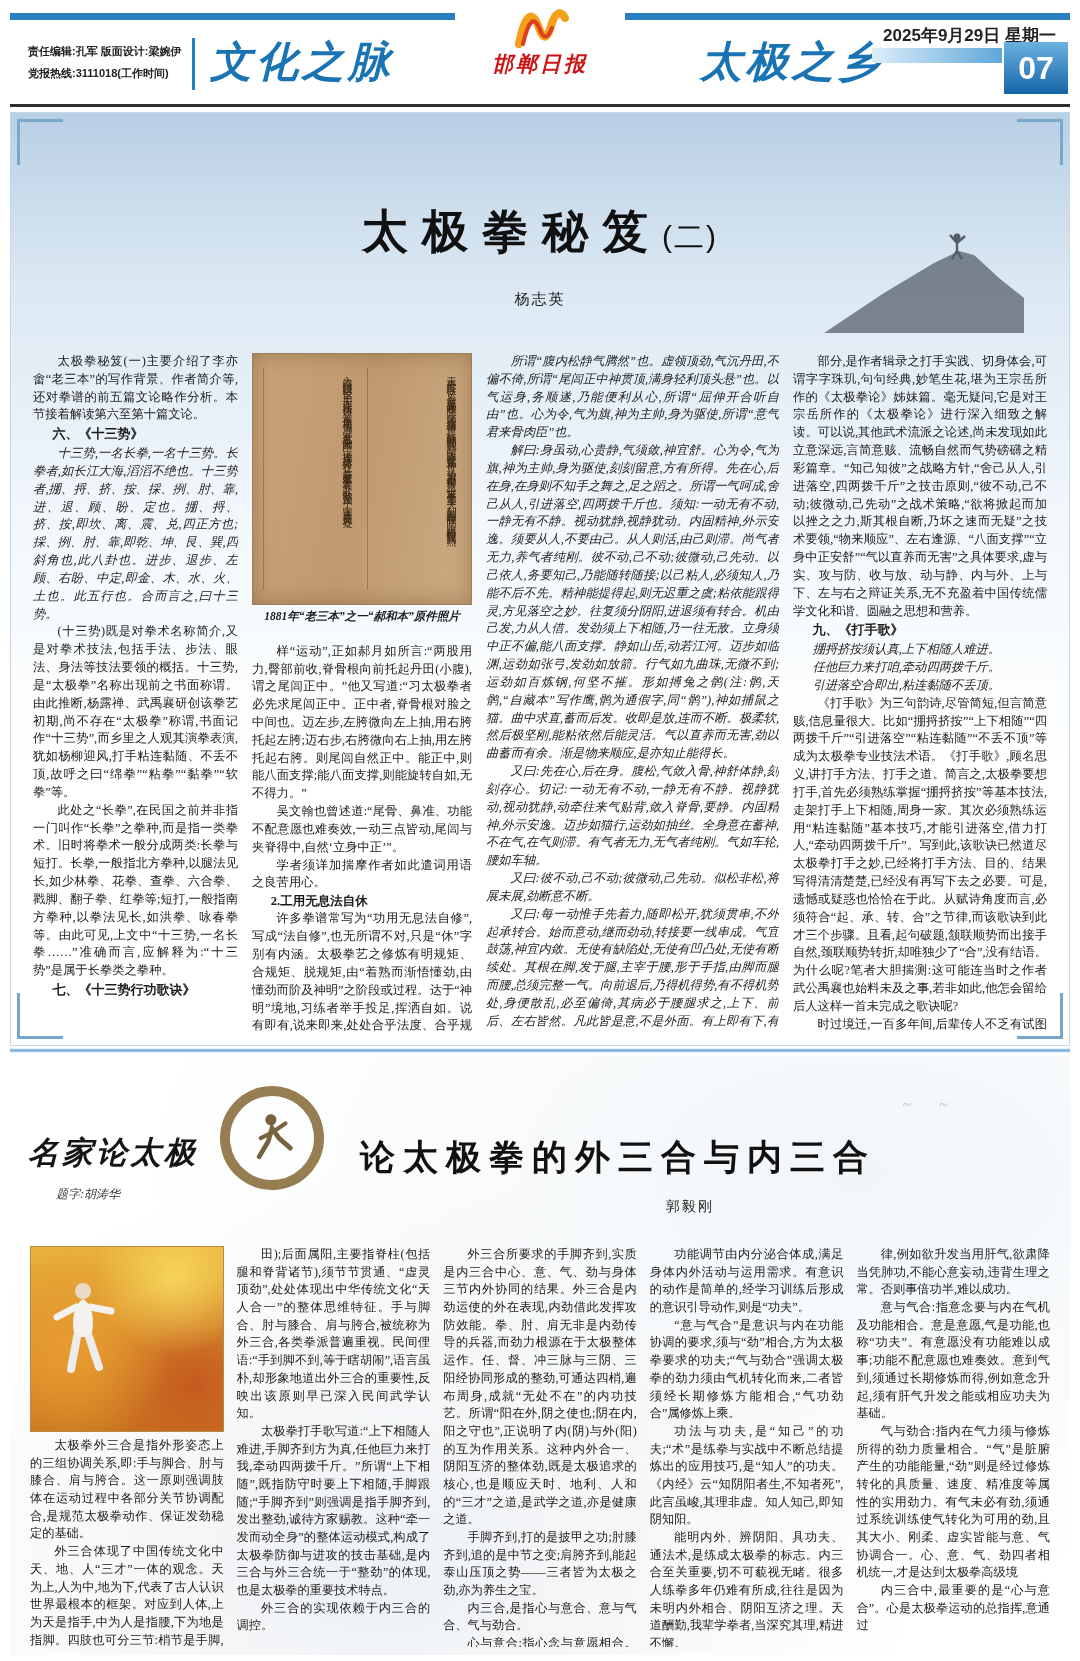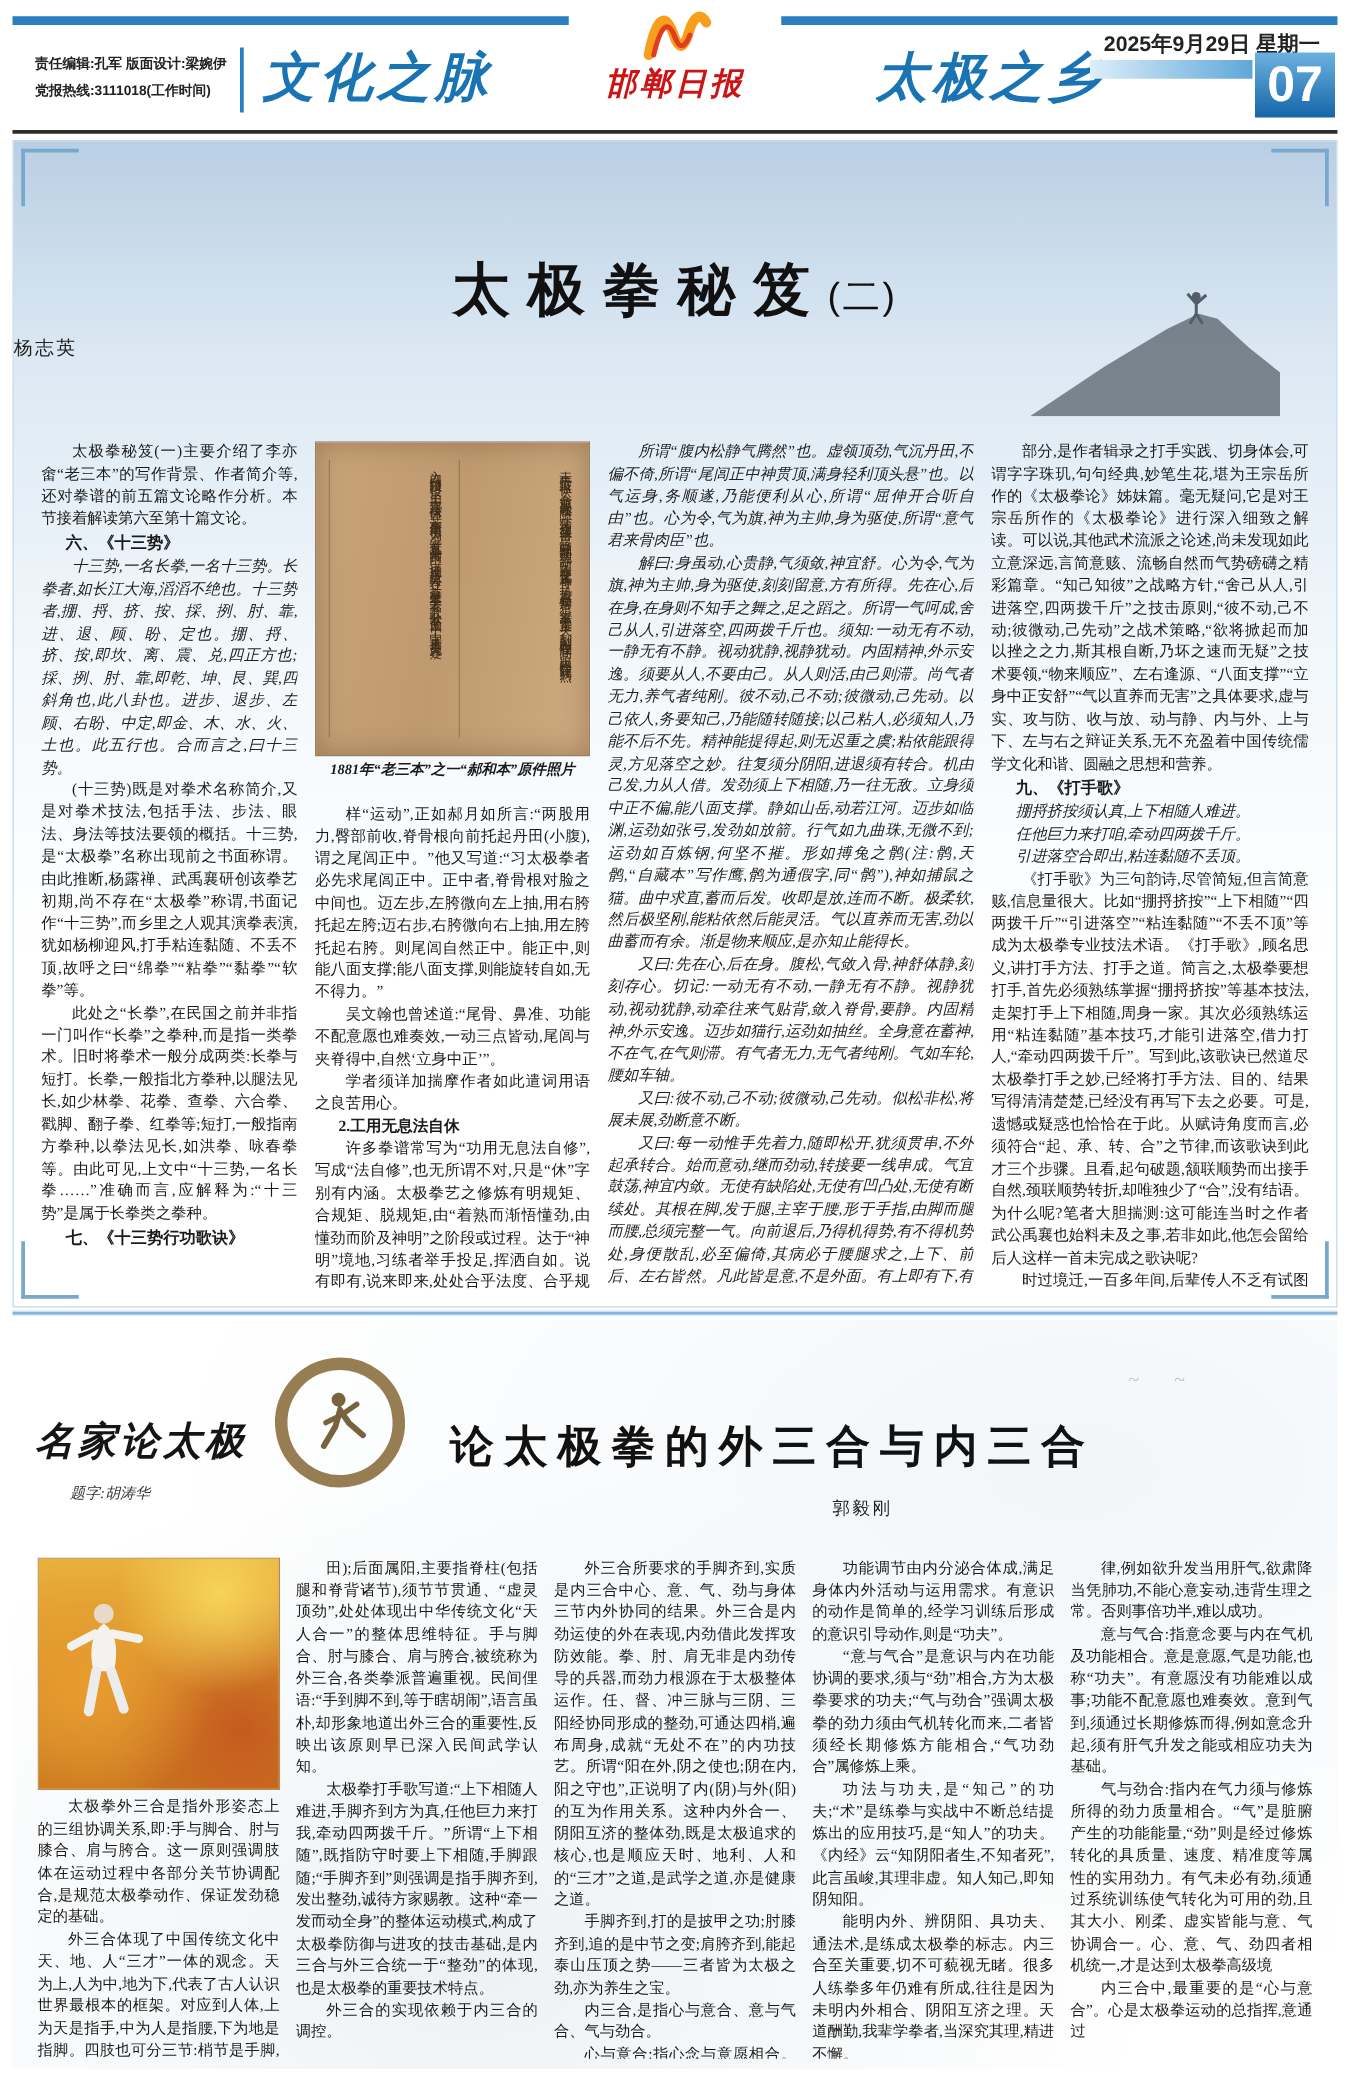--- a/index.html
+++ b/index.html
@@ -6,53 +6,53 @@
   html,body { background:#ffffff; }
   body { width:1080px; height:1661px; position:relative; overflow:hidden;
          font-family:"Liberation Serif","DejaVu Serif",serif; color:#1a1a1a; }
 
   
   .masthead { position:absolute; top:0; left:0; width:1080px; height:108px; background:#fff; }
   .top-bar { position:absolute; top:13px; left:10px; right:10px; height:7px; background:#2a7fc0; }
   .logo-panel { position:absolute; top:0; left:455px; width:170px; height:104px; background:#fff;
                 display:flex; flex-direction:column; align-items:center; justify-content:flex-start; }
   .logo-ribbon { margin-top:4px; }
-  .paper-name { color:#cc1414; font-weight:bold; font-size:25px; letter-spacing:3px;
+  .paper-name { color:#cc1414; font-weight:bold; font-size:21px; letter-spacing:3px;
                 font-style:italic; margin-top:2px; }
   .edit-info { position:absolute; left:28px; top:40px; font-size:11px; font-weight:bold;
                color:#222; line-height:22px; font-family:"Liberation Sans",sans-serif; }
   .head-divider { position:absolute; left:192px; top:38px; height:52px; width:3px; background:#2a7fc0; }
   .section-left { position:absolute; left:210px; top:34px; font-size:42px; font-weight:bold;
                   color:#1a74b4; letter-spacing:4px; font-style:italic; }
   .section-right { position:absolute; left:700px; top:34px; font-size:42px; font-weight:bold;
                    color:#1a74b4; letter-spacing:4px; font-style:italic; }
   .date-line { position:absolute; right:24px; top:24px; font-size:17px; font-weight:bold;
                color:#222; font-family:"Liberation Sans",sans-serif; }
   .page-tail { position:absolute; right:78px; top:48px; width:130px; height:15px;
                background:linear-gradient(to right,#ddeefa,#5fa7d9); }
   .page-numbox { position:absolute; right:12px; top:42px; width:64px; height:52px;
-                 background:linear-gradient(#6cb2e0,#1565a8); color:#fff; font-size:40px;
+                 background:linear-gradient(#6cb2e0,#1565a8); color:#fff; font-size:32px;
                  font-weight:bold; display:flex; align-items:center; justify-content:center;
                  font-family:"Liberation Sans",sans-serif; }
   .head-rule { position:absolute; top:104px; left:10px; right:10px; height:3px; background:#2e2e2e; }
 
   
   .article1 { position:absolute; top:112px; left:10px; right:10px; height:934px;
               background:linear-gradient(#b9cfe4 0%, #dbe8f3 18%, #f3f8fc 45%, #ffffff 70%);
               border:1px solid #c4d8ea;padding-left:36px; }
   .corner { position:absolute; width:46px; height:46px; border:0 solid #7aa8cc; }
   .corner.tl { top:6px; left:6px; border-top-width:3px; border-left-width:3px; }
   .corner.tr { top:6px; right:6px; border-top-width:3px; border-right-width:3px; }
   .corner.bl { bottom:6px; left:6px; border-bottom-width:3px; border-left-width:3px; }
   .corner.br { bottom:6px; right:6px; border-bottom-width:3px; border-right-width:3px; }
   .a1-title { position:absolute; top:88px; left:0; right:0; text-align:center; color:#111;
               font-size:46px; font-weight:bold; letter-spacing:14px;
               font-family:"Liberation Sans",sans-serif; }
   .a1-title .suffix { font-size:30px; font-weight:normal; letter-spacing:2px; }
-  .a1-author { position:absolute; top:156px; left:0; right:0; text-align:left;
+  .a1-author { position:absolute; top:177px; left:0; right:0; text-align:center;
                font-size:15px; color:#222; letter-spacing:2px; }
   .mountain { position:absolute; right:45px; top:110px; opacity:.85; }
   .a1-cols { position:absolute; left:22px; right:22px; top:240px; bottom:14px;
              display:flex; gap:14px; }
   .col { overflow:hidden; text-align:justify; font-size:12.3px; line-height:1.45; }
   .colA { width:205px; flex:none; }
   .colB { width:220px; flex:none; }
   .colC { width:293px; flex:none; }
   .colD { flex:1; }
 

